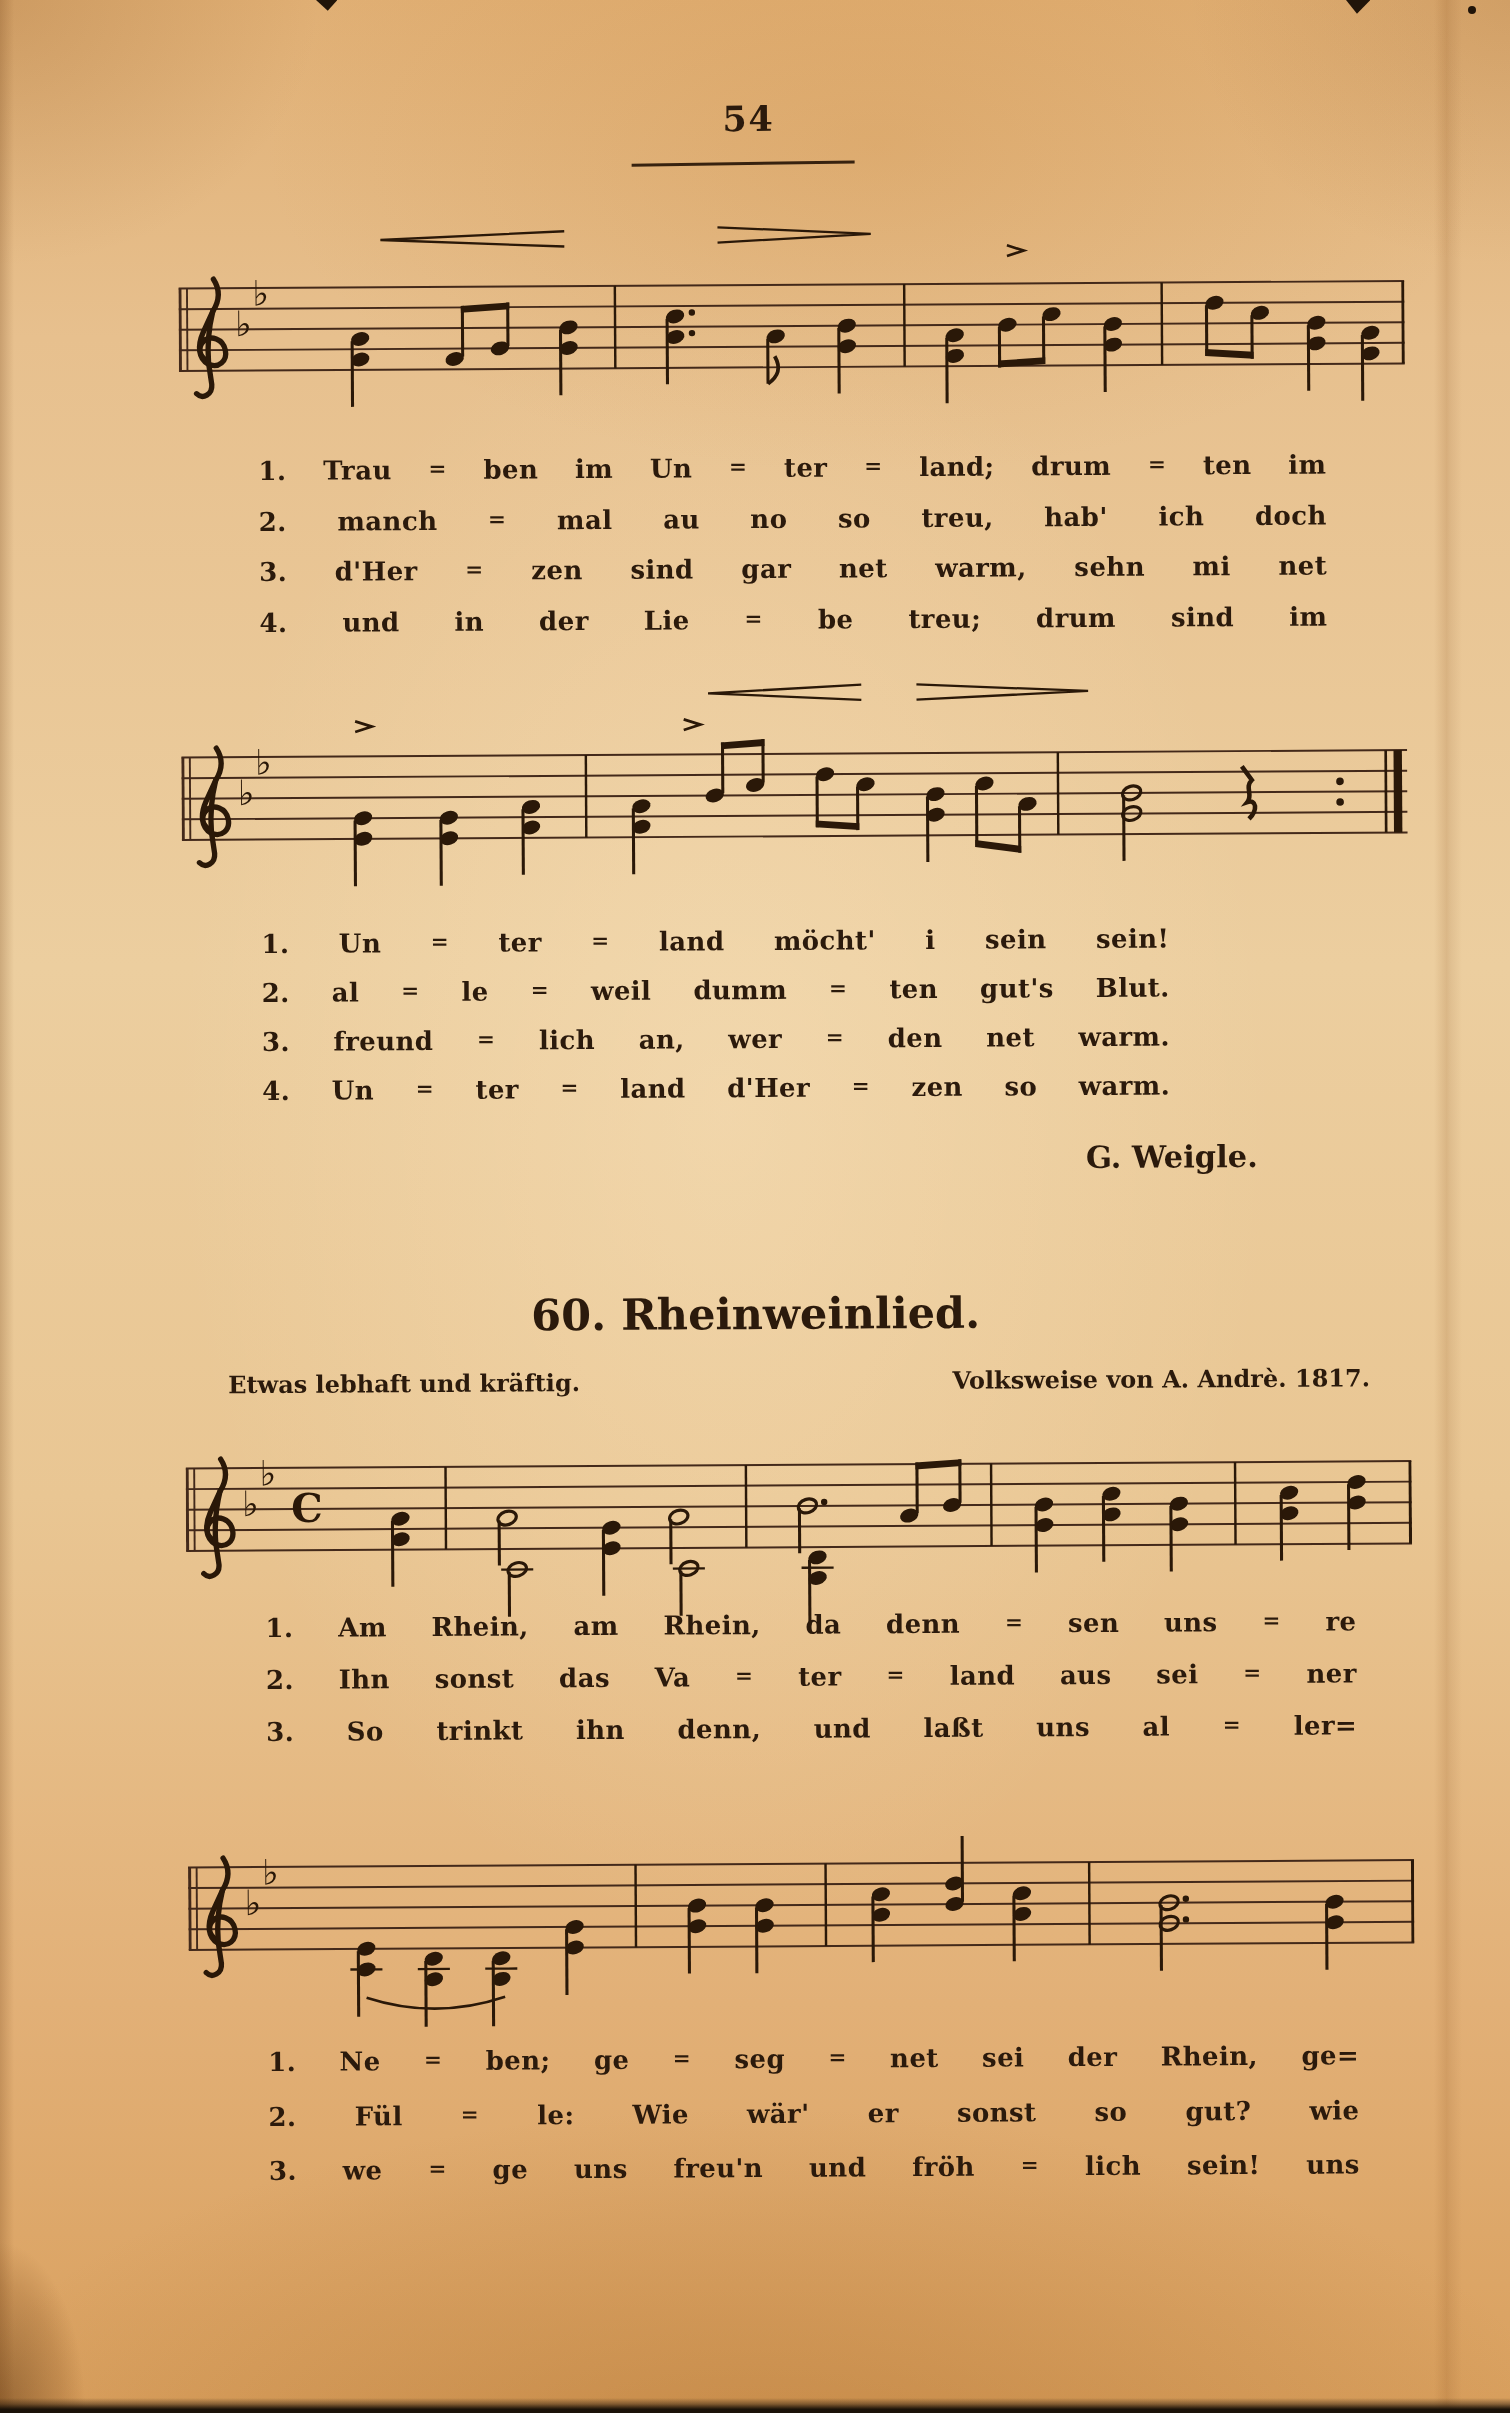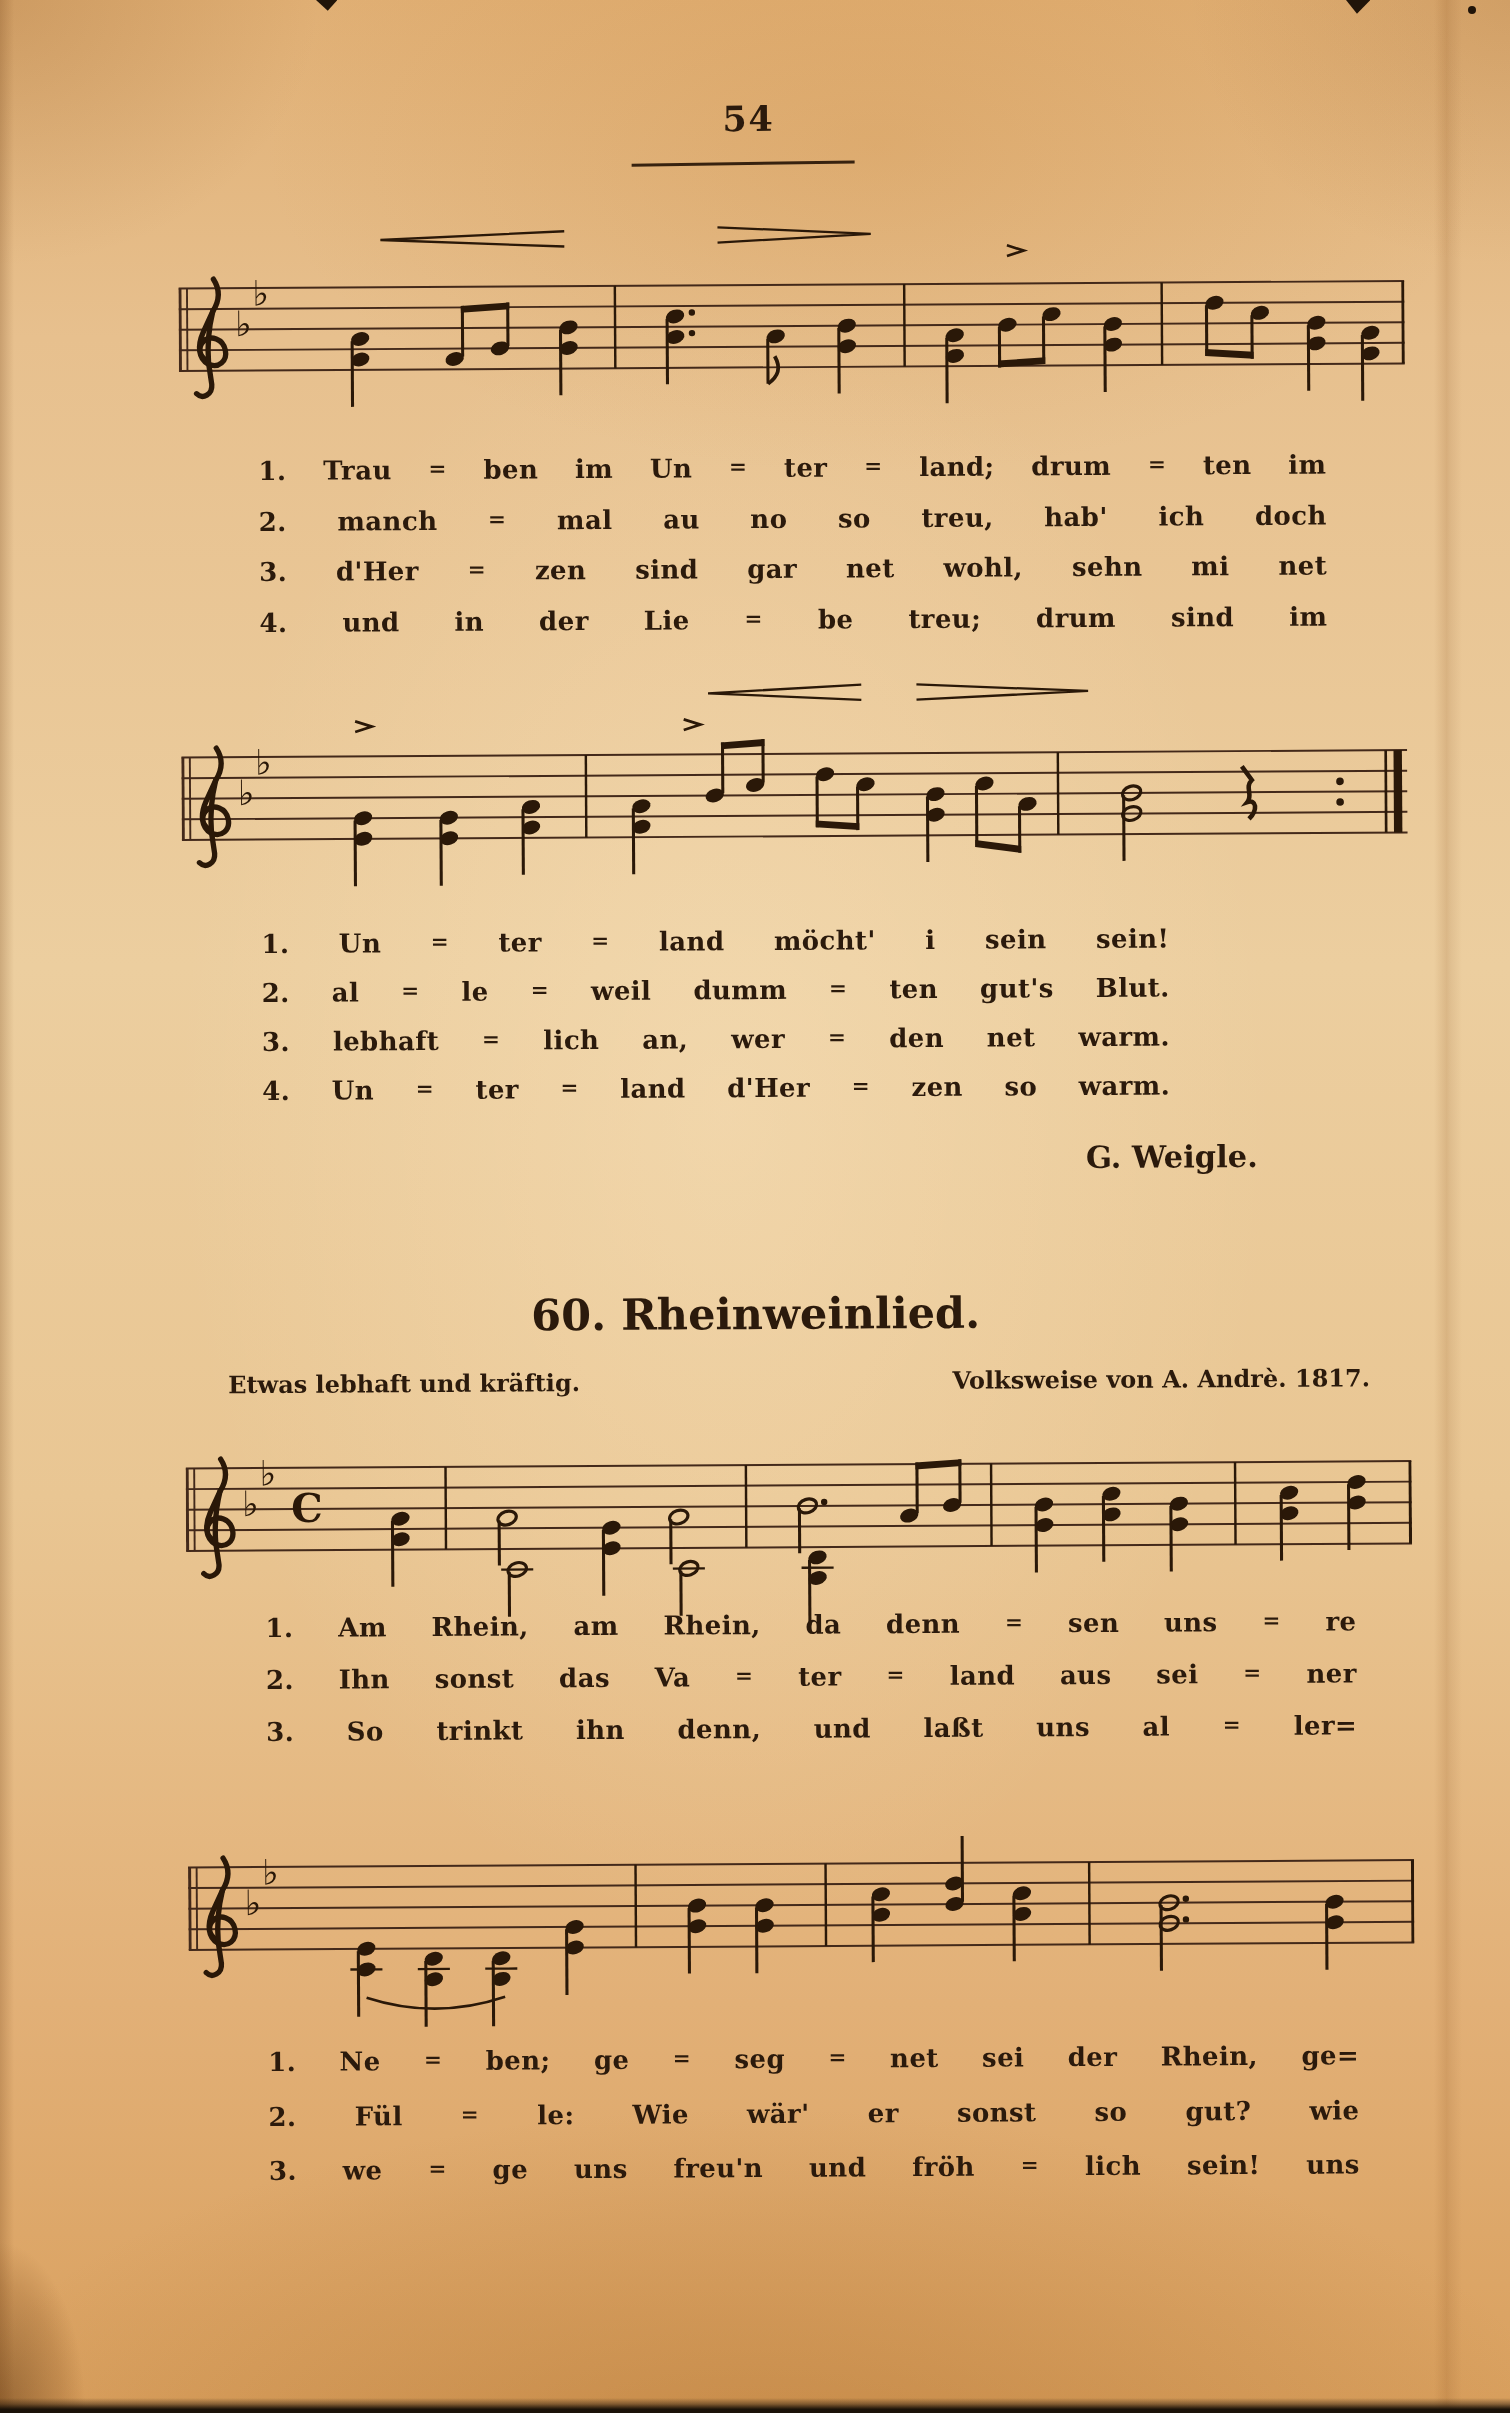--- a/index.html
+++ b/index.html
@@ -143,21 +143,21 @@
           <span class="tok">doch</span>
         </div>
         <div class="lyric-line" style="margin-bottom: 23px;">
           <span class="tok">3.</span>
           <span class="tok">d'Her</span>
           <span class="tok eq">=</span>
           <span class="tok">zen</span>
           <span class="tok">sind</span>
           <span class="tok">gar</span>
           <span class="tok">net</span>
-          <span class="tok">wohl,</span>
+          <span class="tok">warm,</span>
           <span class="tok">sehn</span>
           <span class="tok">mi</span>
           <span class="tok">net</span>
         </div>
         <div class="lyric-line">
           <span class="tok">4.</span>
           <span class="tok">und</span>
           <span class="tok">in</span>
           <span class="tok">der</span>
           <span class="tok">Lie</span>
@@ -251,21 +251,21 @@
           <span class="tok eq">=</span>
           <span class="tok">weil</span>
           <span class="tok">dumm</span>
           <span class="tok eq">=</span>
           <span class="tok">ten</span>
           <span class="tok">gut's</span>
           <span class="tok">Blut.</span>
         </div>
         <div class="lyric-line" style="margin-bottom: 21.4px;">
           <span class="tok">3.</span>
-          <span class="tok">lebhaft</span>
+          <span class="tok">freund</span>
           <span class="tok eq">=</span>
           <span class="tok">lich</span>
           <span class="tok">an,</span>
           <span class="tok">wer</span>
           <span class="tok eq">=</span>
           <span class="tok">den</span>
           <span class="tok">net</span>
           <span class="tok">warm.</span>
         </div>
         <div class="lyric-line">

